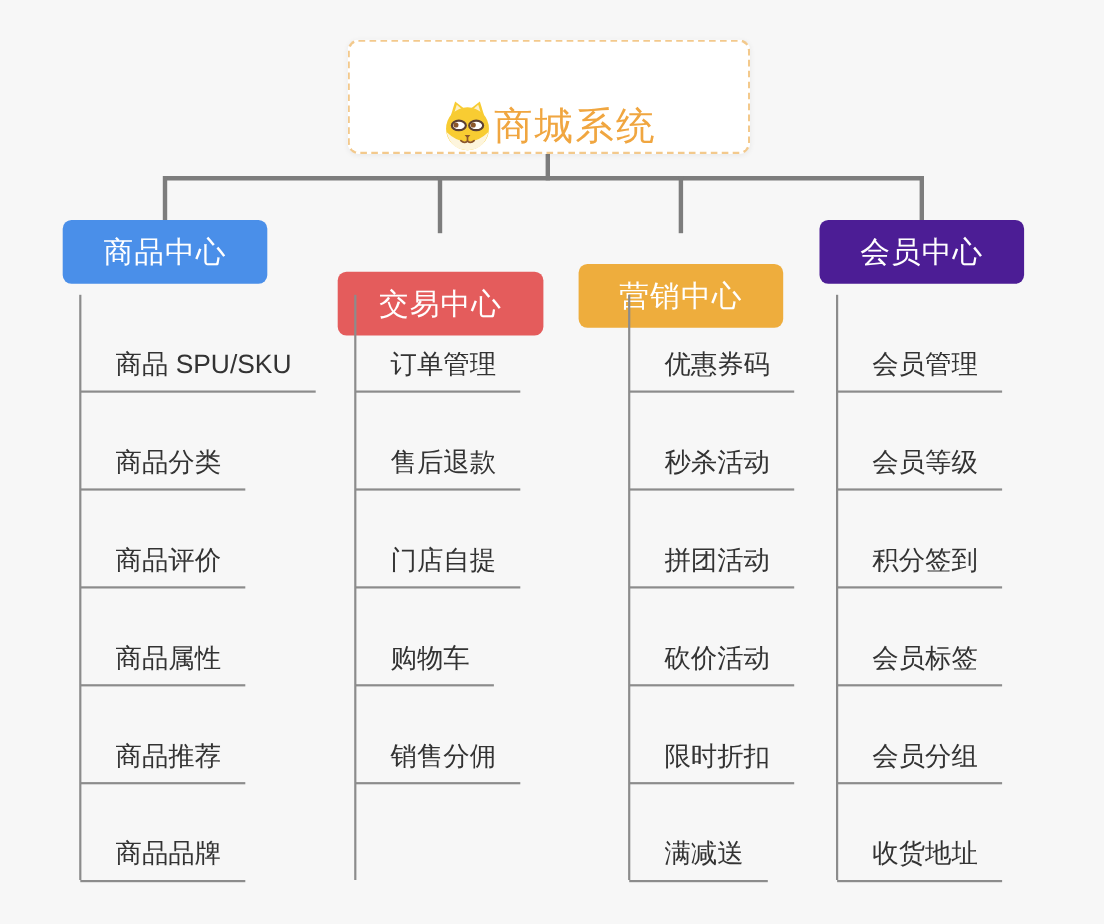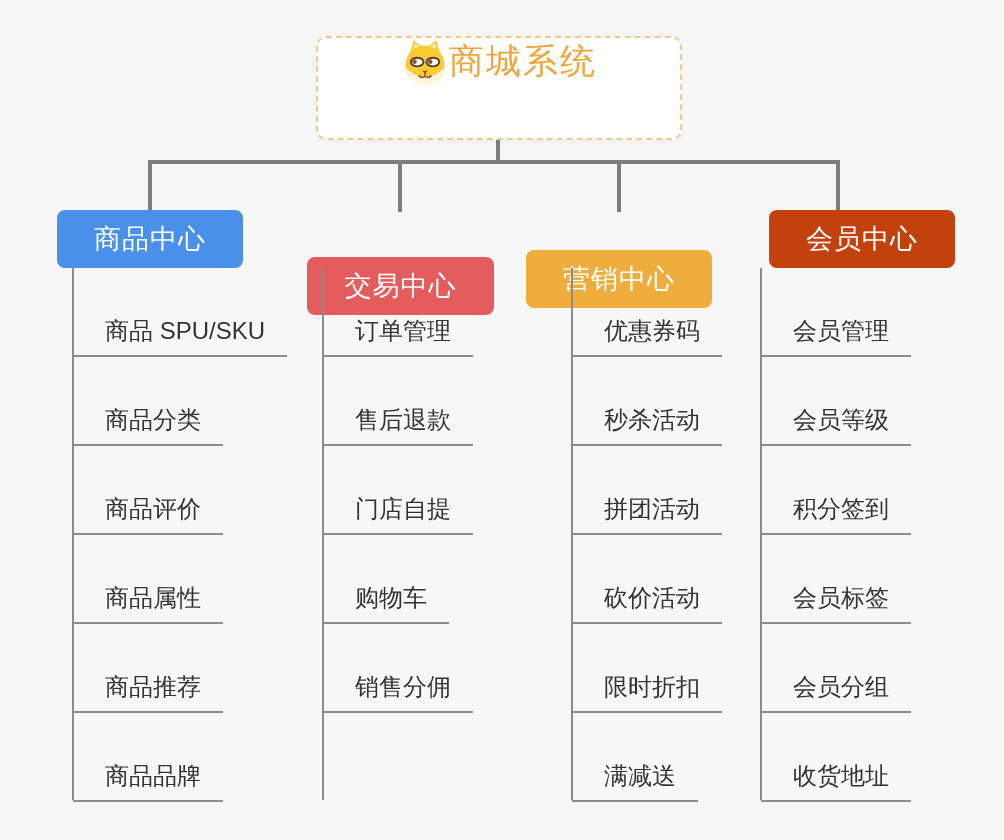--- a/index.html
+++ b/index.html
@@ -25,35 +25,35 @@
   
   .root-node {
     position: absolute;
     left: 316px; top: 36px;
     width: 366px; height: 104px;
     background: #ffffff;
     border: 2px dashed #f3c98c;
     border-radius: 10px;
     box-shadow: 0 1px 5px rgba(0,0,0,0.05);
     display: flex;
-    align-items: flex-start;
+    align-items: flex-end;
     justify-content: center;
   }
   .root-node .root-title {
     font-size: 35px;
     letter-spacing: 2px;
     color: #f0a640;
     font-weight: 500;
   }
   .dog-icon { width: 48px; height: 48px; display: block; }
 
   
   .branch-node {
     position: absolute;
-    top: 210px;
+    top: 200px;
     height: 58px;
     border-radius: 8px;
     display: flex;
     align-items: center;
     justify-content: center;
     color: #ffffff;
     font-size: 27px;
     letter-spacing: 1px;
     cursor: pointer;
   }
@@ -127,21 +127,21 @@
       <path d="M28.5,43.5 L35.5,43.5 L32,47.5 Z" fill="#8b572a"></path>
       <line x1="32" y1="46.5" x2="32" y2="51" stroke="#8b572a" stroke-width="2"></line>
       <path d="M24,50.5 Q28,54.5 32,51 Q36,54.5 40,50.5" fill="none" stroke="#8b572a" stroke-width="2.2" stroke-linecap="round"></path>
     </svg>
     <span class="root-title">商城系统</span>
   </div>
 
   <div class="branch-node b1" style="background: rgb(74, 143, 233);">商品中心</div>
   <div class="branch-node b2" style="background: rgb(228, 92, 92); margin-top: 47px;">交易中心</div>
   <div class="branch-node b3" style="background: rgb(238, 173, 61); margin-top: 40px;">营销中心</div>
-  <div class="branch-node b4" style="background: #c2410c; margin-left: 24px;">会员中心</div>
+  <div class="branch-node b4" style="background: #4c1d95;">会员中心</div>
 
   <div class="leaf-column c1">
     <div class="branch-spine"></div>
     <div class="leaf-item">商品 SPU/SKU</div>
     <div class="leaf-item">商品分类</div>
     <div class="leaf-item">商品评价</div>
     <div class="leaf-item">商品属性</div>
     <div class="leaf-item">商品推荐</div>
     <div class="leaf-item">商品品牌</div>
   </div>

